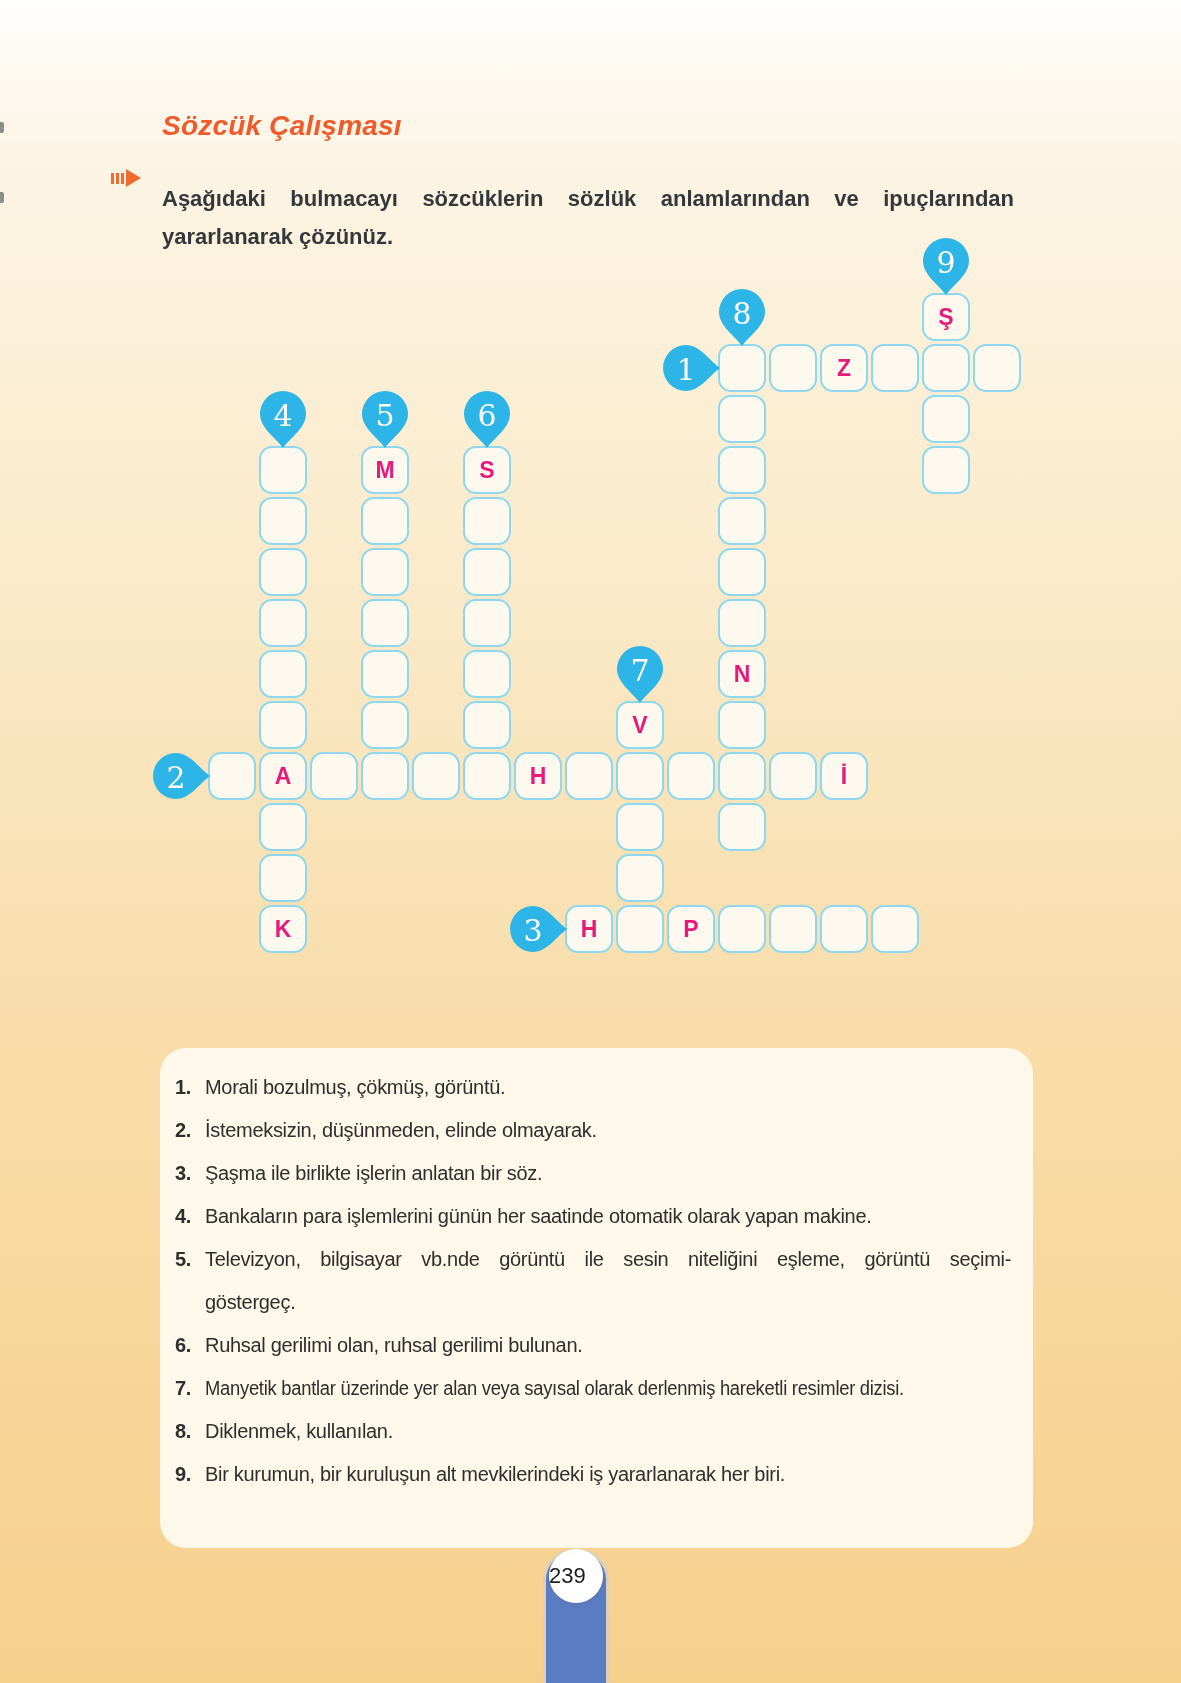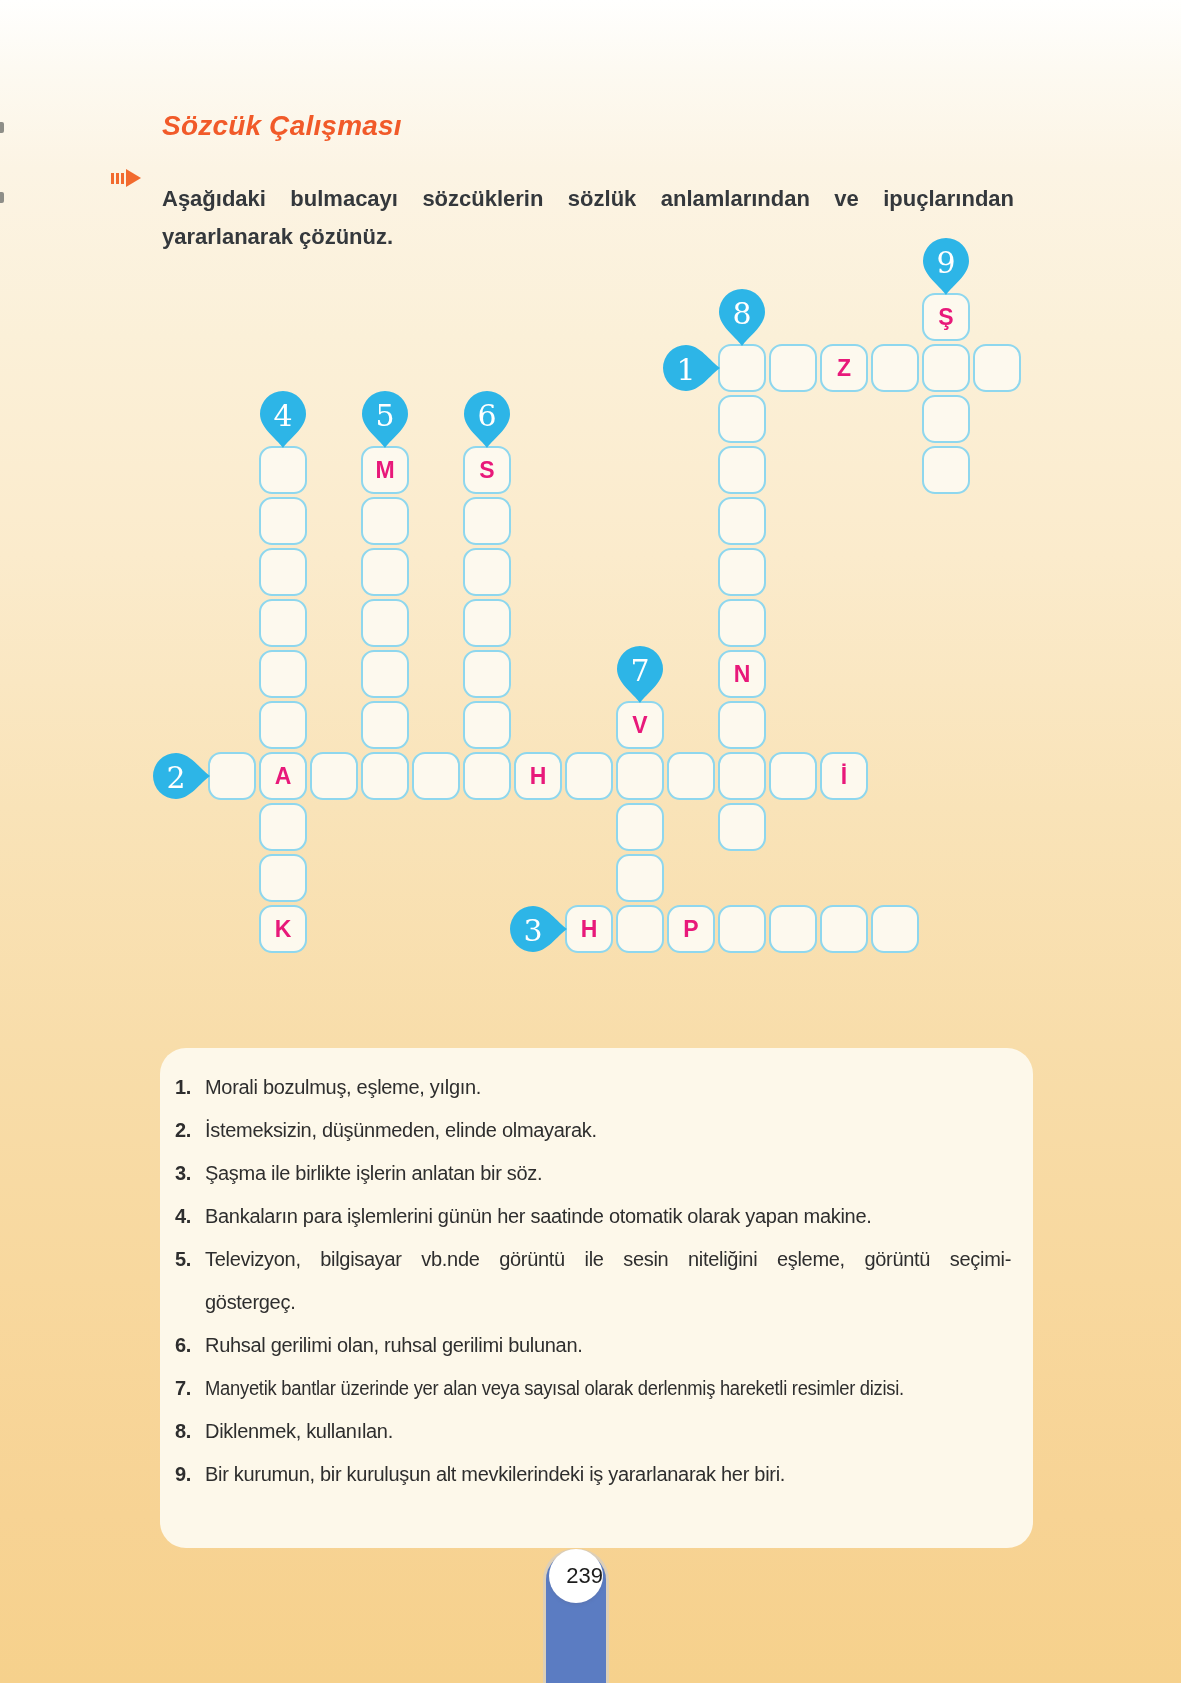--- a/index.html
+++ b/index.html
@@ -47,21 +47,21 @@
   .clue .line.stretch{white-space:normal;text-align:justify;text-align-last:justify;}
   .clue .line.condense{transform:scaleX(0.92);transform-origin:0 50%;}
   
   .tab{
     position:absolute;left:546px;top:1552px;width:60px;height:131px;
     background:var(--tab-blue,#5b7cc2);border-radius:28px 28px 0 0;
     box-shadow:0 0 0 3px rgba(190,205,230,.45);
   }
   .tab-circle{
     position:absolute;left:549px;top:1549px;width:54px;height:54px;border-radius:50%;
-    background:#ffffff;display:flex;align-items:center;justify-content:flex-end;
+    background:#ffffff;display:flex;align-items:center;justify-content:flex-start;
     font-size:22px;color:var(--page-number-color,#1c1c1c);
     box-shadow:0 2px 3px rgba(90,110,160,.4);z-index:2;
   }
 </style>
 </head>
 <body>
 
 <div class="page">
   <div class="edge-mark" style="top:122px"></div>
   <div class="edge-mark" style="top:192px"></div>
@@ -198,21 +198,21 @@
       <div class="marker" style="left: 915px; top: 235px;"><svg width="62" height="62" viewBox="0 0 62 62">
           <path d="M31 60 C24 50 8 40 8 26 A23 23 0 1 1 54 26 C54 40 38 50 31 60 Z" fill="#2db5e7"></path>
           <text x="31" y="27" text-anchor="middle" dominant-baseline="central" font-family="DejaVu Serif, serif" font-size="30" fill="#ffffff">9</text>
         </svg></div>
     </div>
 
   <div class="clues">
       <div class="clue">
         <span class="num">1.</span>
         <div class="text">
-          <div class="line">Morali bozulmuş, eşleme, yılgın.</div>
+          <div class="line">Morali bozulmuş, çökmüş, görüntü.</div>
         </div>
       </div>
       <div class="clue">
         <span class="num">2.</span>
         <div class="text">
           <div class="line">İstemeksizin, düşünmeden, elinde olmayarak.</div>
         </div>
       </div>
       <div class="clue">
         <span class="num">3.</span>

